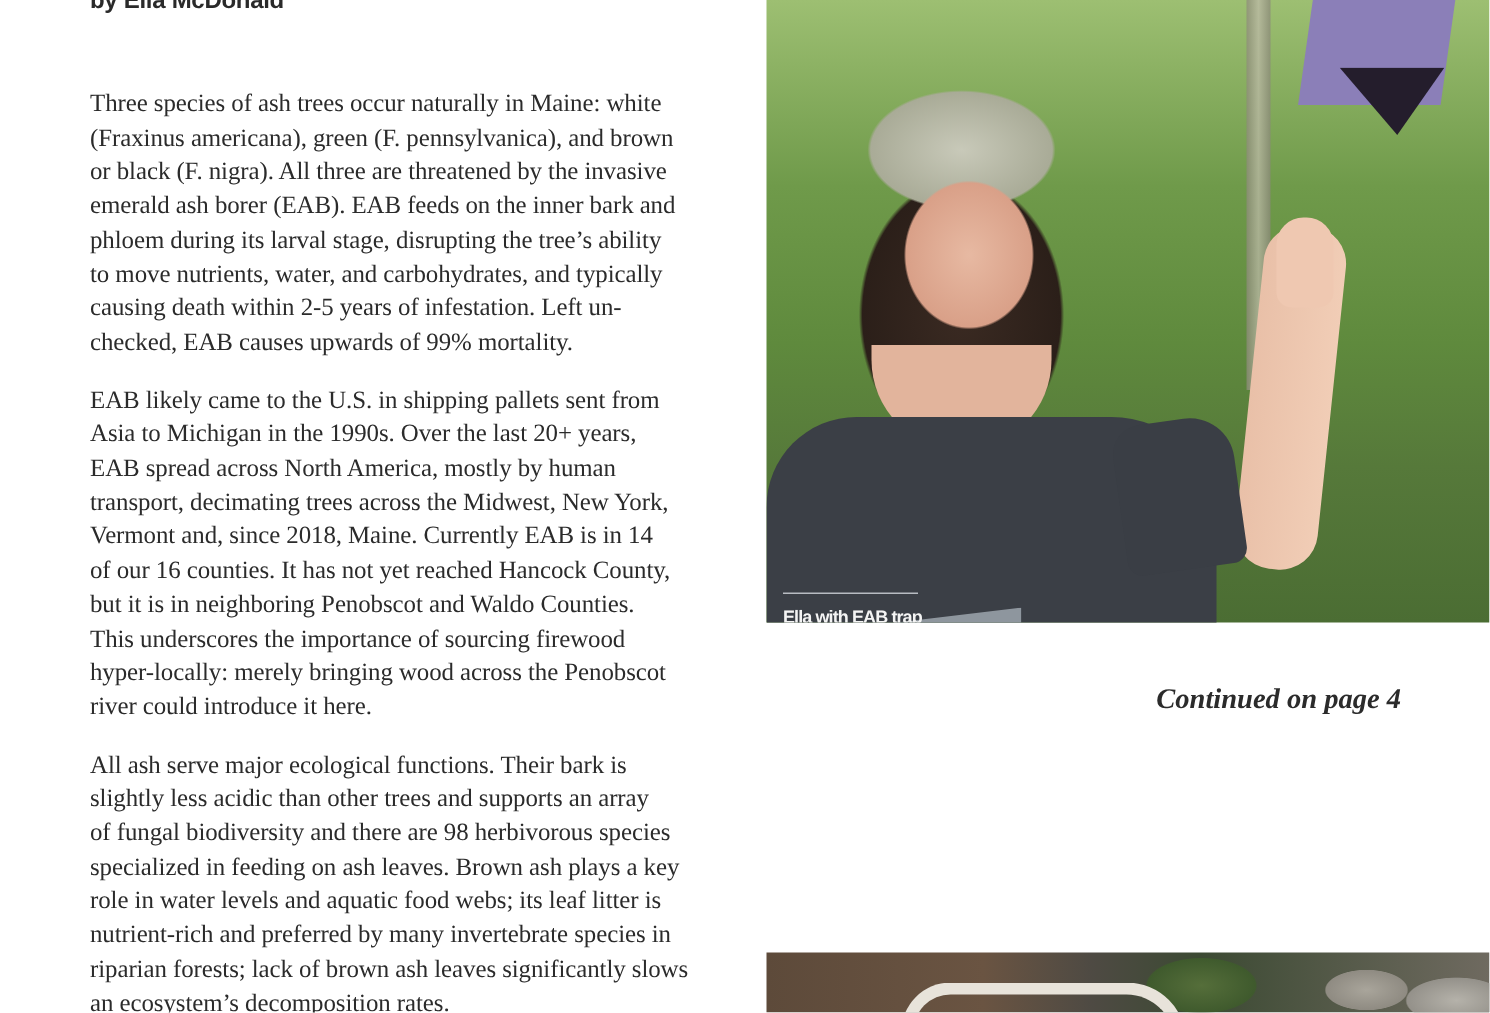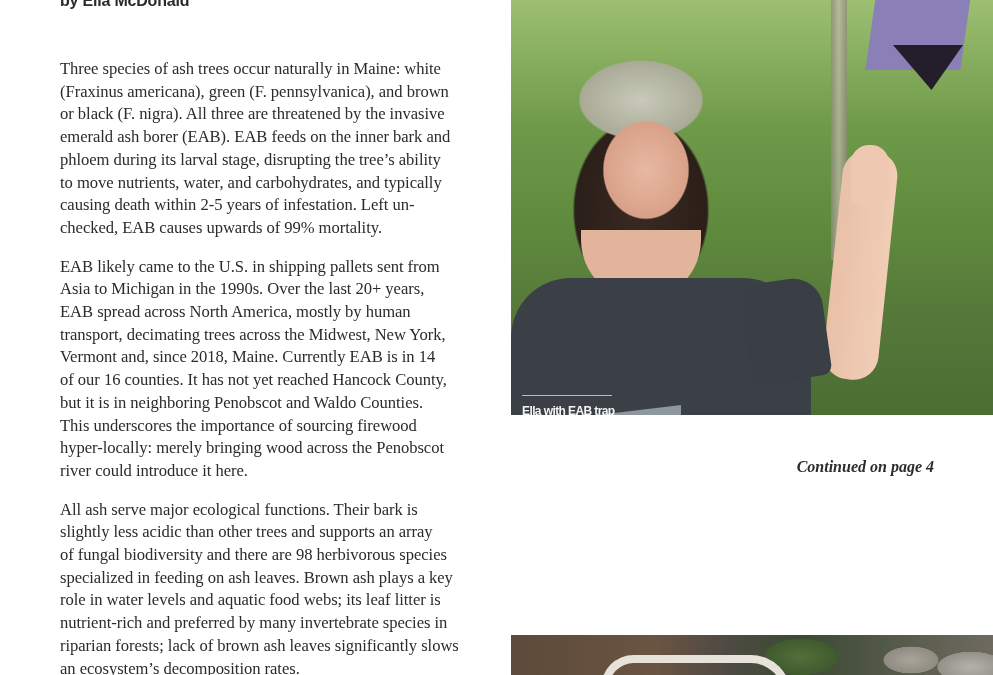--- a/index.html
+++ b/index.html
@@ -45,21 +45,21 @@
       line-height: 22.7px;
       letter-spacing: -0.05px;
       white-space: pre-line;
     }
     .continued {
       margin: 0;
       text-align: right;
       padding-right: 8px;
       font-style: italic;
       font-weight: bold;
-      font-size: 16px;
+      font-size: 19px;
       line-height: 22px;
       margin-top: -6px;
     }
     
     .photo-main {
       position: absolute;
       left: 511px;
       top: 0;
       width: 482px;
       height: 415px;

